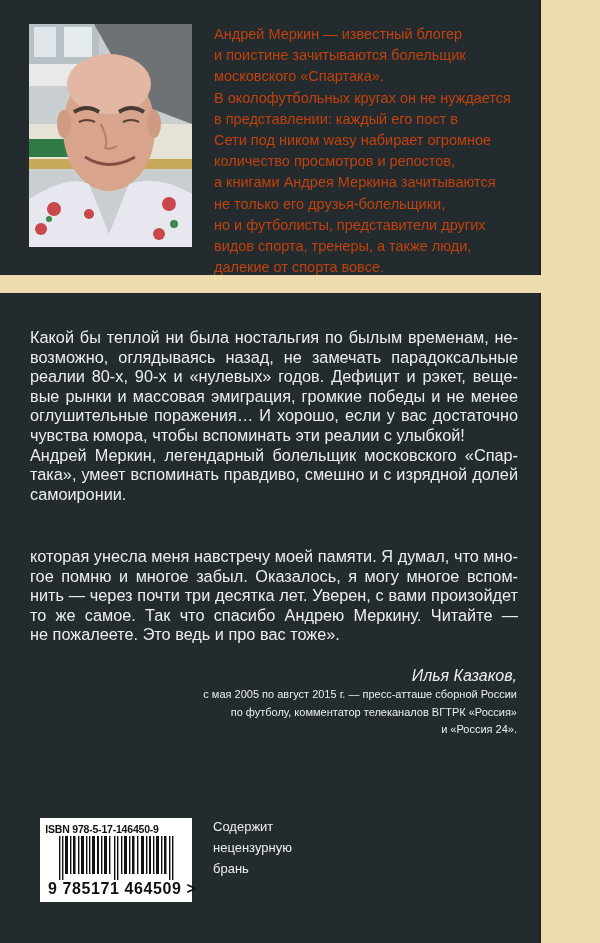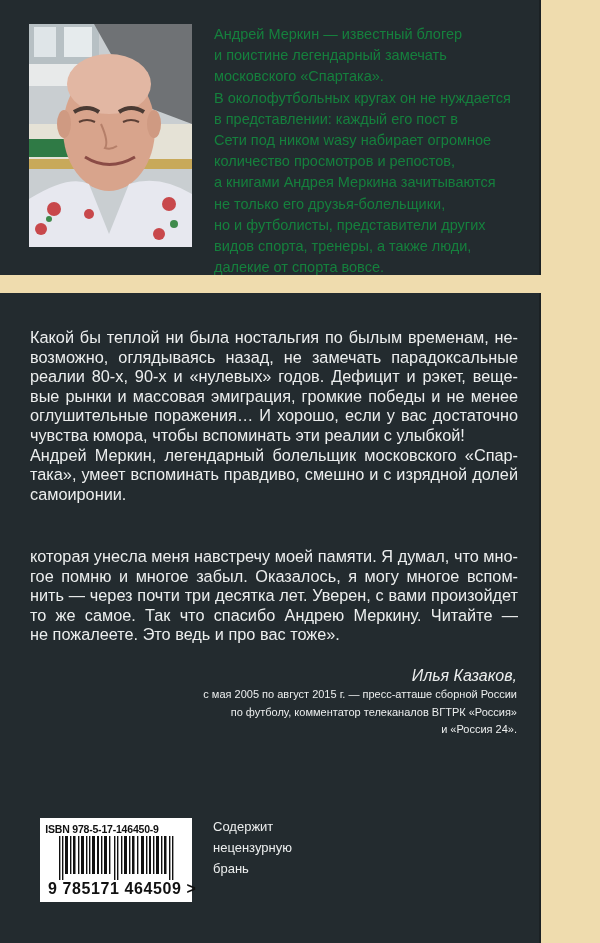--- a/index.html
+++ b/index.html
@@ -18,21 +18,21 @@
       position: absolute; left: 0; top: 275px; width: 541px; height: 18px;
       background: #efdcae;
     }
     .photo {
       position: absolute; left: 29px; top: 24px; width: 163px; height: 223px;
       overflow: hidden; background: #cfd3d6;
     }
     .photo svg { display: block; }
     .bio {
       position: absolute; left: 214px; top: 24px; width: 320px;
-      color: #15803d; font-size: 14.5px; line-height: 21.2px;
+      color: #c2410c; font-size: 14.5px; line-height: 21.2px;
     }
     .bio .line { display: block; white-space: nowrap; }
     .txt {
       position: absolute; left: 30px; width: 488px;
       color: #eceeee; font-size: 16.3px; line-height: 19.6px; margin-top: 8px;
     }
     .txt .line {
       display: block; text-align: justify; text-align-last: justify;
       white-space: nowrap; height: 19.6px;
     }
@@ -99,21 +99,21 @@
     <circle cx="140" cy="180" r="7" fill="#c8484b"></circle>
     <circle cx="130" cy="210" r="6" fill="#c8484b"></circle>
     <circle cx="60" cy="190" r="5" fill="#c8484b"></circle>
     <circle cx="145" cy="200" r="4" fill="#3f8a4c"></circle>
     <circle cx="20" cy="195" r="3" fill="#3f8a4c"></circle>
   </svg>
 </div>
 
 <div class="bio">
   <span class="line">Андрей Меркин — известный блогер</span>
-  <span class="line">и поистине легендарный замечать</span>
+  <span class="line">и поистине зачитываются болельщик</span>
   <span class="line">московского «Спартака».</span>
   <span class="line">В околофутбольных кругах он не нуждается</span>
   <span class="line">в представлении: каждый его пост в</span>
   <span class="line">Сети под ником wasy набирает огромное</span>
   <span class="line">количество просмотров и репостов,</span>
   <span class="line">а книгами Андрея Меркина зачитываются</span>
   <span class="line">не только его друзья-болельщики,</span>
   <span class="line">но и футболисты, представители других</span>
   <span class="line">видов спорта, тренеры, а также люди,</span>
   <span class="line">далекие от спорта вовсе.</span>

